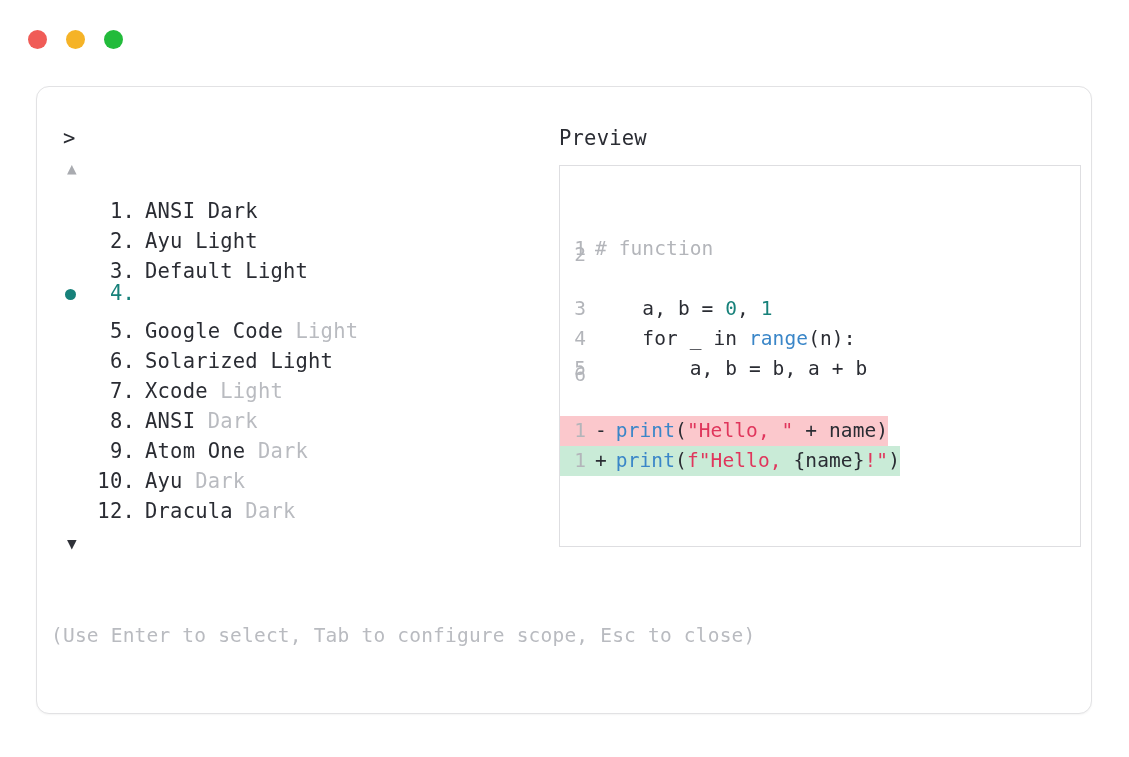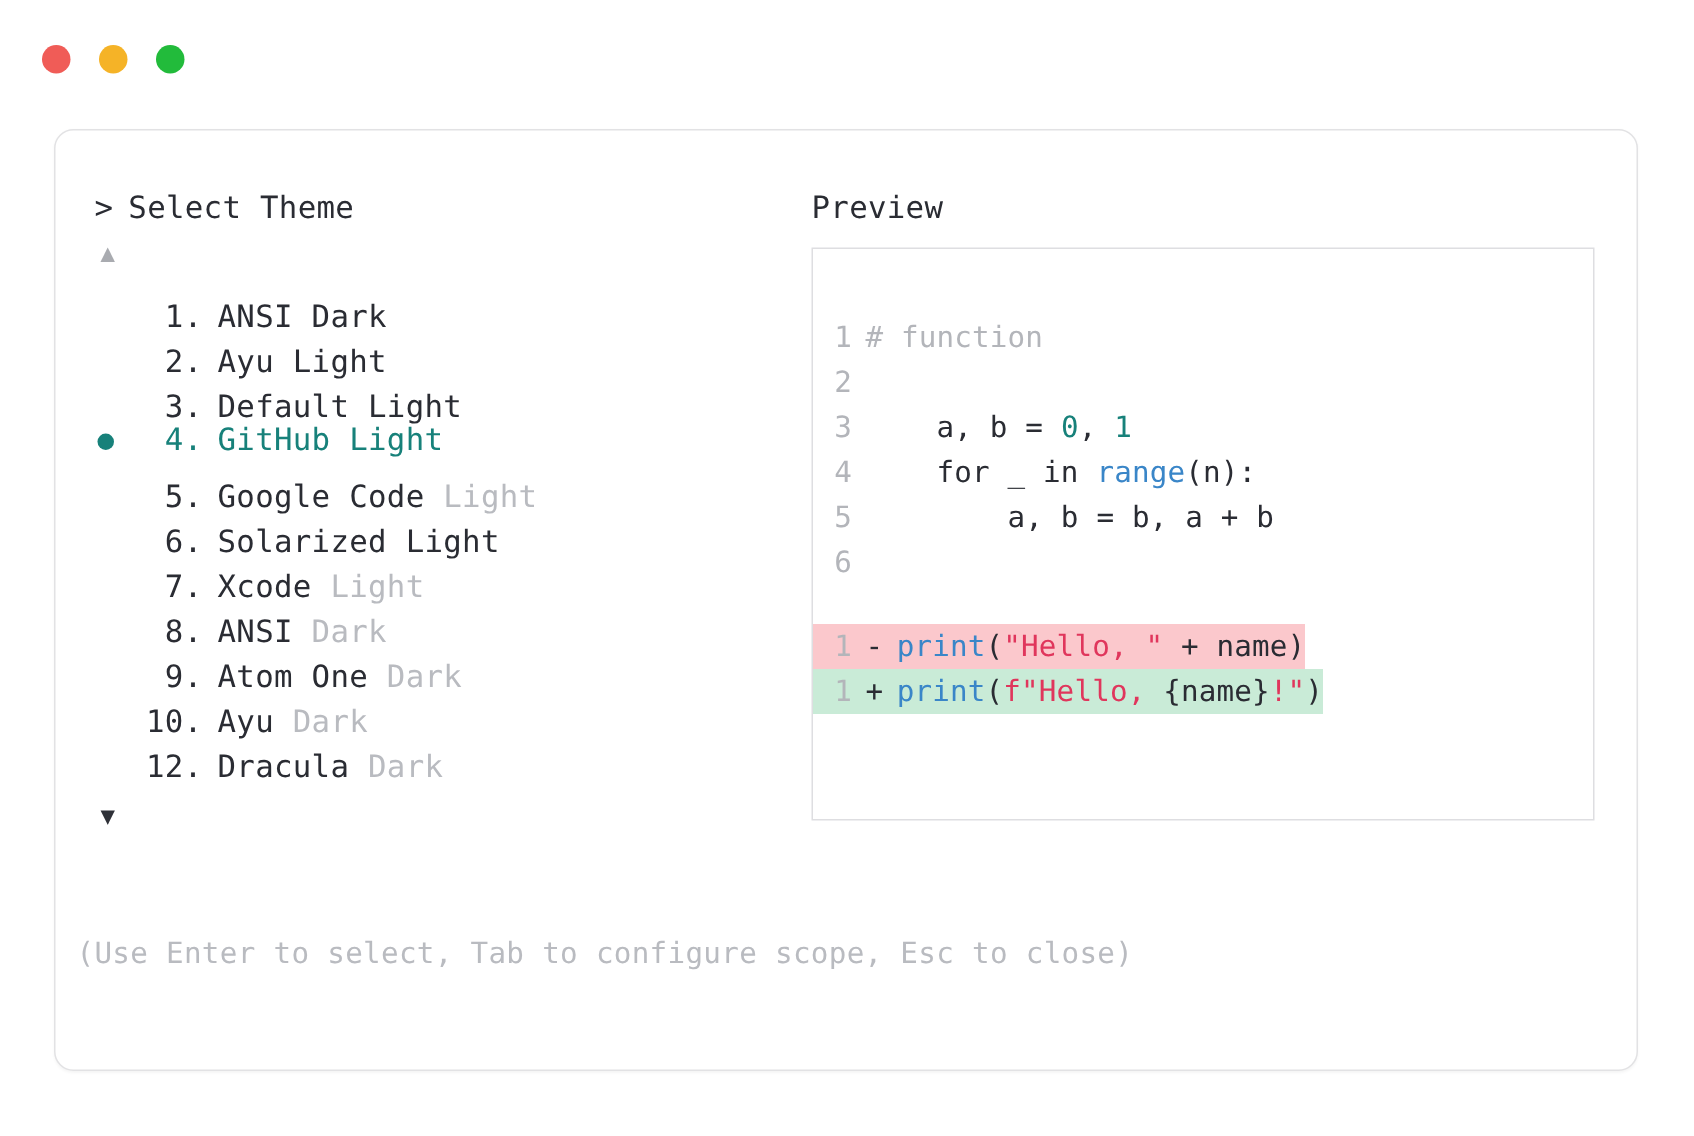--- a/index.html
+++ b/index.html
@@ -46,21 +46,21 @@
 
   
   #left-pane {
     position: absolute;
     left: 26px;
     top: 38px;
     width: 470px;
   }
   #right-pane {
     position: absolute;
-    left: 504px;
+    left: 522px;
     top: 38px;
     width: 525px;
   }
 
   .pane-heading {
     font-size: 20.5px;
     line-height: 26px;
     color: #2a2c33;
     letter-spacing: 0.2px;
     white-space: pre;
@@ -152,21 +152,21 @@
     white-space: pre;
     letter-spacing: 0.1px;
   }
   .lineno {
     flex: 0 0 26px;
     width: 26px;
     text-align: right;
     color: #b3b5ba;
     padding-left: 2px;
   }
-  .code-text { padding-left: 9px; color: #2a2c33; }
+  .code-text { padding-left: 9px; color: #2a2c33; margin-top: 24px; }
 
   
   .tok-comment { color: #b3b5ba; }
   .tok-func    { color: #b02828; }
   .tok-num     { color: #17817a; }
   .tok-builtin { color: #3a86c8; }
   .tok-string  { color: #e0365c; }
   .tok-plain   { color: #2a2c33; }
 
   
@@ -185,30 +185,29 @@
   <span class="dot dot-close"></span>
   <span class="dot dot-minimize"></span>
   <span class="dot dot-zoom"></span>
 </div>
 
 <div id="card">
 
   <div id="left-pane">
     <div id="left-heading" class="pane-heading">
       <span id="prompt-caret">&gt;</span>
-      <span>Select Theme</span>
     </div>
 
     <div id="scroll-up-arrow" class="scroll-arrow">▲</div>
 
     <ul id="theme-list">
         <li class="theme-row"><span class="bullet-cell"></span><span class="idx-cell">1.</span><span class="name-cell"><span>ANSI Dark</span></span></li>
         <li class="theme-row"><span class="bullet-cell"></span><span class="idx-cell">2.</span><span class="name-cell"><span>Ayu Light</span></span></li>
         <li class="theme-row"><span class="bullet-cell"></span><span class="idx-cell">3.</span><span class="name-cell"><span>Default Light</span></span></li>
-        <li class="theme-row selected"><span class="bullet-cell"><span class="bullet" style="background: rgb(23, 129, 122);"></span></span><span class="idx-cell">4.</span><span class="name-cell"><span>GitHub Light</span></span></li>
+        <li class="theme-row selected"><span class="bullet-cell"><span class="bullet" style="background: rgb(23, 129, 122);"></span></span><span class="idx-cell">4.</span></li>
         <li class="theme-row"><span class="bullet-cell"></span><span class="idx-cell">5.</span><span class="name-cell"><span>Google Code</span><span class="variant-muted"> Light</span></span></li>
         <li class="theme-row"><span class="bullet-cell"></span><span class="idx-cell">6.</span><span class="name-cell"><span>Solarized Light</span></span></li>
         <li class="theme-row"><span class="bullet-cell"></span><span class="idx-cell">7.</span><span class="name-cell"><span>Xcode</span><span class="variant-muted"> Light</span></span></li>
         <li class="theme-row"><span class="bullet-cell"></span><span class="idx-cell">8.</span><span class="name-cell"><span>ANSI</span><span class="variant-muted"> Dark</span></span></li>
         <li class="theme-row"><span class="bullet-cell"></span><span class="idx-cell">9.</span><span class="name-cell"><span>Atom One</span><span class="variant-muted"> Dark</span></span></li>
         <li class="theme-row"><span class="bullet-cell"></span><span class="idx-cell">10.</span><span class="name-cell"><span>Ayu</span><span class="variant-muted"> Dark</span></span></li>
         <li class="theme-row"><span class="bullet-cell"></span><span class="idx-cell">12.</span><span class="name-cell"><span>Dracula</span><span class="variant-muted"> Dark</span></span></li>
       </ul>
 
     <div id="scroll-down-arrow" class="scroll-arrow">▼</div>

